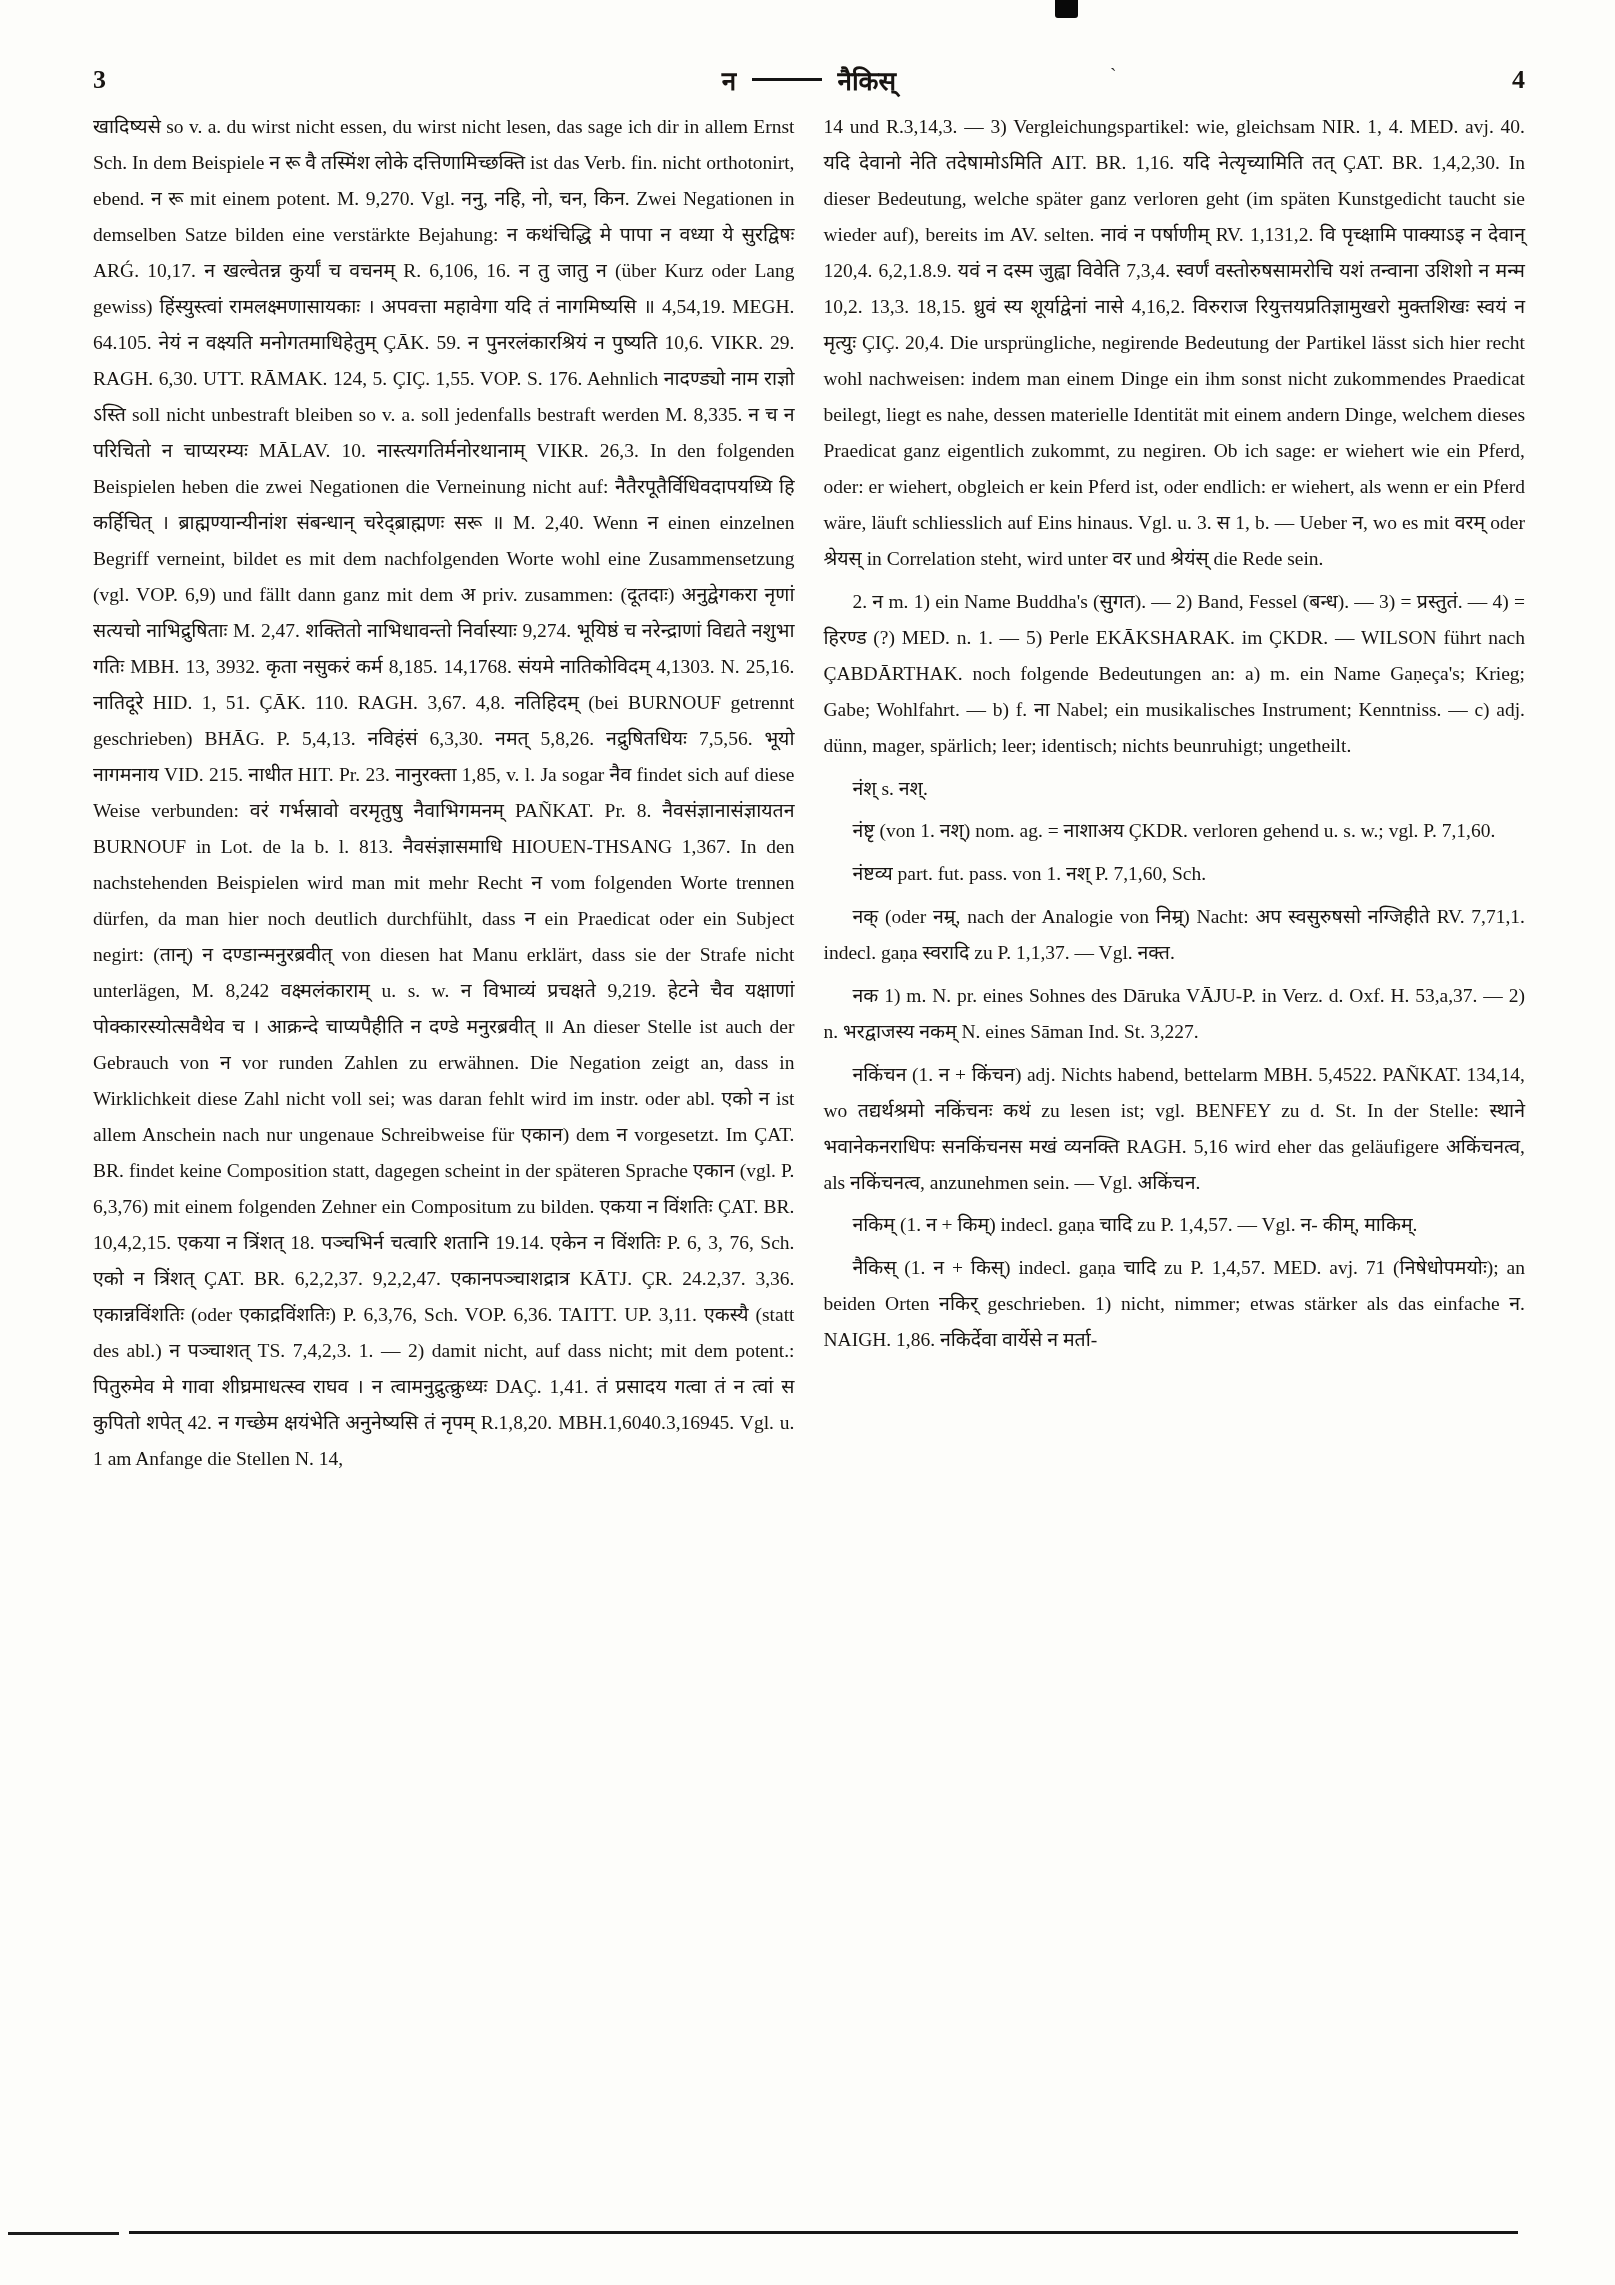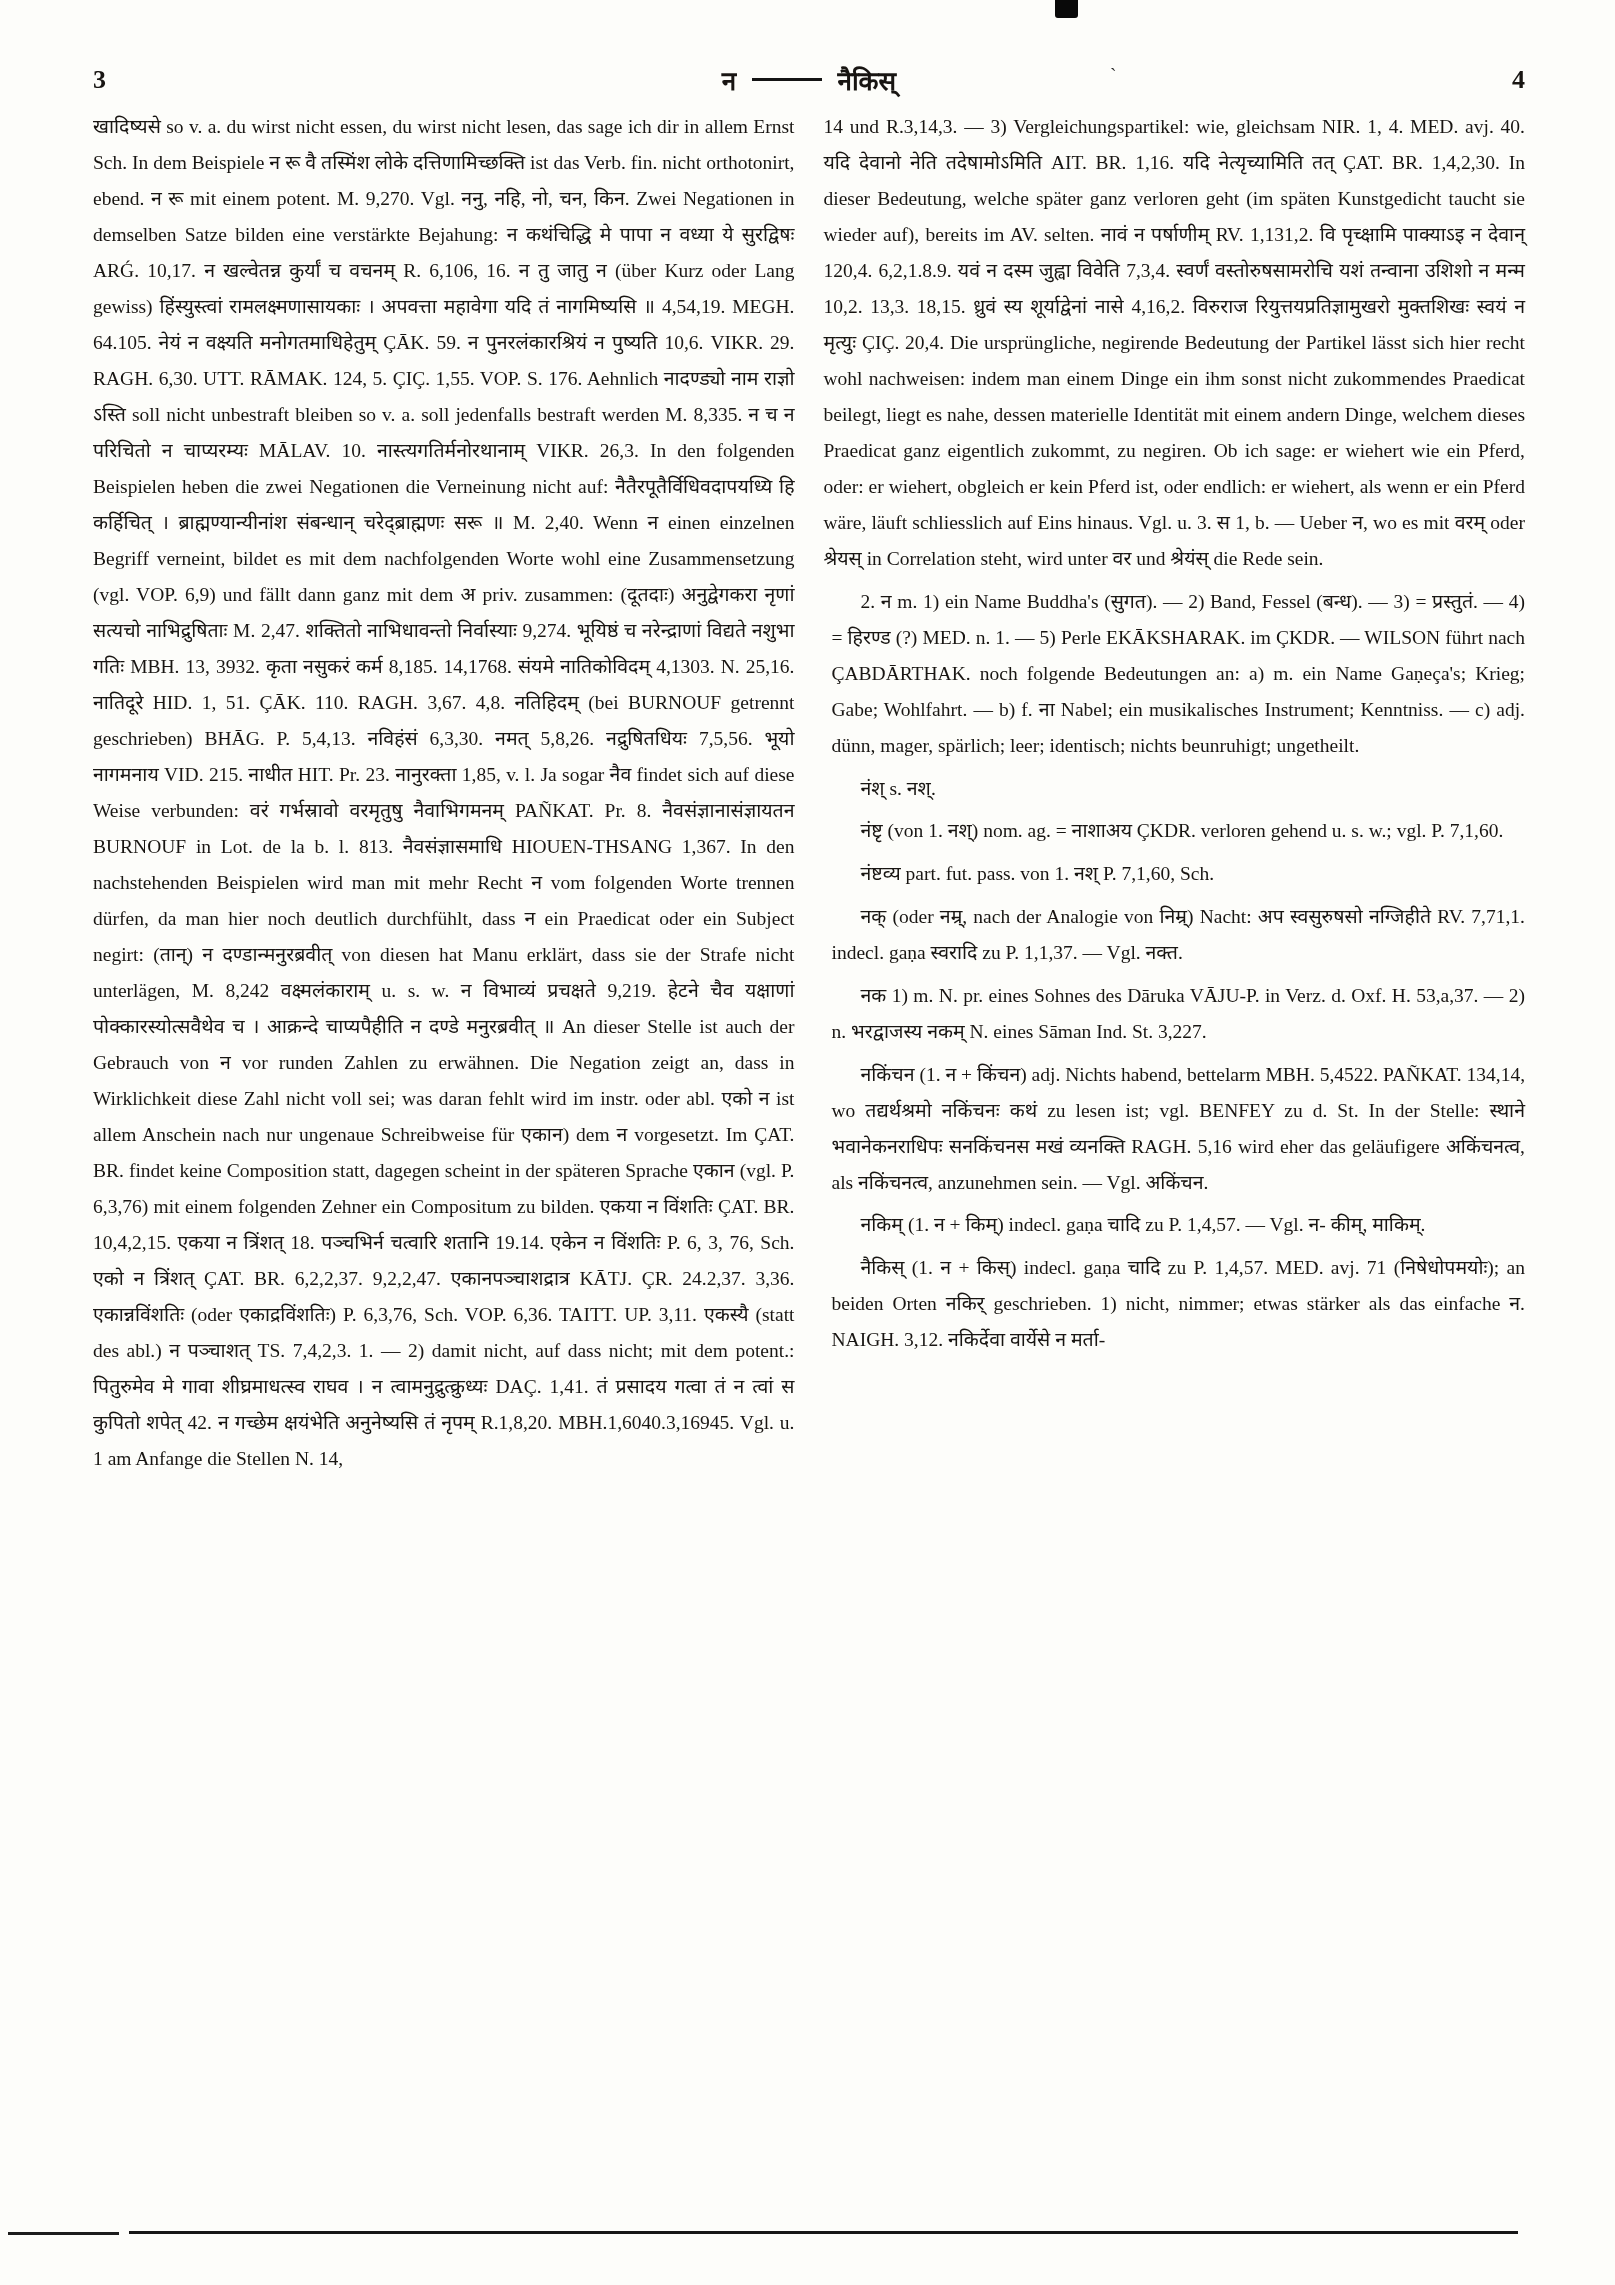--- a/index.html
+++ b/index.html
@@ -42,21 +42,21 @@
     position: absolute; top: 109px; left: 93px; right: 90px;
     display: flex; gap: 29px;
   }
   .col {
     flex: 1 1 0;
     font-size: 19.5px;
     line-height: 36px;
     text-align: justify;
   }
   .col p { margin: 0; }
-  .col p.entry { text-indent: 29px; margin-top: 6.8px; margin-left: 8px; }
+  .col p.entry { text-indent: 29px; margin-top: 6.8px; }
   .col p.continuation { text-indent: 0; margin-top: 0; }
   .scan-line-bottom-a {
     position: absolute; bottom: 51px; left: 7.8px;
     width: 109px; height: 2.9px; background: #1c1c1c;
     border-left: 2px dashed #1c1c1c;
   }
   .scan-line-bottom-b {
     position: absolute; bottom: 52px; left: 129px;
     width: 1389px; height: 2.9px; background: #161616;
   }
@@ -84,19 +84,19 @@
   <div class="col">
     <p class="continuation">14 und R.3,14,3. — 3) Vergleichungspartikel: wie, gleichsam NIR. 1, 4. MED. avj. 40. यदि देवानो नेति तदेषामोऽमिति AIT. BR. 1,16. यदि नेत्यृच्यामिति तत् ÇAT. BR. 1,4,2,30. In dieser Bedeutung, welche später ganz verloren geht (im späten Kunstgedicht taucht sie wieder auf), bereits im AV. selten. नावं न पर्षाणीम् RV. 1,131,2. वि पृच्क्षामि पाक्याऽइ न देवान् 120,4. 6,2,1.8.9. यवं न दस्म जुह्वा विवेति 7,3,4. स्वर्णं वस्तोरुषसामरोचि यशं तन्वाना उशिशो न मन्म 10,2. 13,3. 18,15. ध्रुवं स्य शूर्याद्वेनां नासे 4,16,2. विरुराज रियुत्तयप्रतिज्ञामुखरो मुक्तशिखः स्वयं न मृत्युः ÇIÇ. 20,4. Die ursprüngliche, negirende Bedeutung der Partikel lässt sich hier recht wohl nachweisen: indem man einem Dinge ein ihm sonst nicht zukommendes Praedicat beilegt, liegt es nahe, dessen materielle Identität mit einem andern Dinge, welchem dieses Praedicat ganz eigentlich zukommt, zu negiren. Ob ich sage: er wiehert wie ein Pferd, oder: er wiehert, obgleich er kein Pferd ist, oder endlich: er wiehert, als wenn er ein Pferd wäre, läuft schliesslich auf Eins hinaus. Vgl. u. 3. स 1, b. — Ueber न, wo es mit वरम् oder श्रेयस् in Correlation steht, wird unter वर und श्रेयंस् die Rede sein.</p>
     <p class="entry">2. न m. 1) ein Name Buddha's (सुगत). — 2) Band, Fessel (बन्ध). — 3) = प्रस्तुतं. — 4) = हिरण्ड (?) MED. n. 1. — 5) Perle EKĀKSHARAK. im ÇKDR. — WILSON führt nach ÇABDĀRTHAK. noch folgende Bedeutungen an: a) m. ein Name Gaṇeça's; Krieg; Gabe; Wohlfahrt. — b) f. ना Nabel; ein musikalisches Instrument; Kenntniss. — c) adj. dünn, mager, spärlich; leer; identisch; nichts beunruhigt; ungetheilt.</p>
     <p class="entry">नंश् s. नश्.</p>
     <p class="entry">नंष्टृ (von 1. नश्) nom. ag. = नाशाअय ÇKDR. verloren gehend u. s. w.; vgl. P. 7,1,60.</p>
     <p class="entry">नंष्टव्य part. fut. pass. von 1. नश् P. 7,1,60, Sch.</p>
     <p class="entry">नक् (oder नम्र्, nach der Analogie von निम्र्) Nacht: अप स्वसुरुषसो नग्जिहीते RV. 7,71,1. indecl. gaṇa स्वरादि zu P. 1,1,37. — Vgl. नक्त.</p>
     <p class="entry">नक 1) m. N. pr. eines Sohnes des Dāruka VĀJU-P. in Verz. d. Oxf. H. 53,a,37. — 2) n. भरद्वाजस्य नकम् N. eines Sāman Ind. St. 3,227.</p>
     <p class="entry">नकिंचन (1. न + किंचन) adj. Nichts habend, bettelarm MBH. 5,4522. PAÑKAT. 134,14, wo तद्यर्थश्रमो नकिंचनः कथं zu lesen ist; vgl. BENFEY zu d. St. In der Stelle: स्थाने भवानेकनराधिपः सनकिंचनस मखं व्यनक्ति RAGH. 5,16 wird eher das geläufigere अकिंचनत्व, als नकिंचनत्व, anzunehmen sein. — Vgl. अकिंचन.</p>
     <p class="entry">नकिम् (1. न + किम्) indecl. gaṇa चादि zu P. 1,4,57. — Vgl. न- कीम्, माकिम्.</p>
-    <p class="entry">नैकिस् (1. न + किस्) indecl. gaṇa चादि zu P. 1,4,57. MED. avj. 71 (निषेधोपमयोः); an beiden Orten नकिर् geschrieben. 1) nicht, nimmer; etwas stärker als das einfache न. NAIGH. 3,12. नकिर्देवा वार्येसे न मर्ता-</p>
+    <p class="entry">नैकिस् (1. न + किस्) indecl. gaṇa चादि zu P. 1,4,57. MED. avj. 71 (निषेधोपमयोः); an beiden Orten नकिर् geschrieben. 1) nicht, nimmer; etwas stärker als das einfache न. NAIGH. 1,86. नकिर्देवा वार्येसे न मर्ता-</p>
   </div>
 </main>
 
 <div class="scan-line-bottom-a"></div>
 <div class="scan-line-bottom-b"></div>
 
 
 </body></html>

